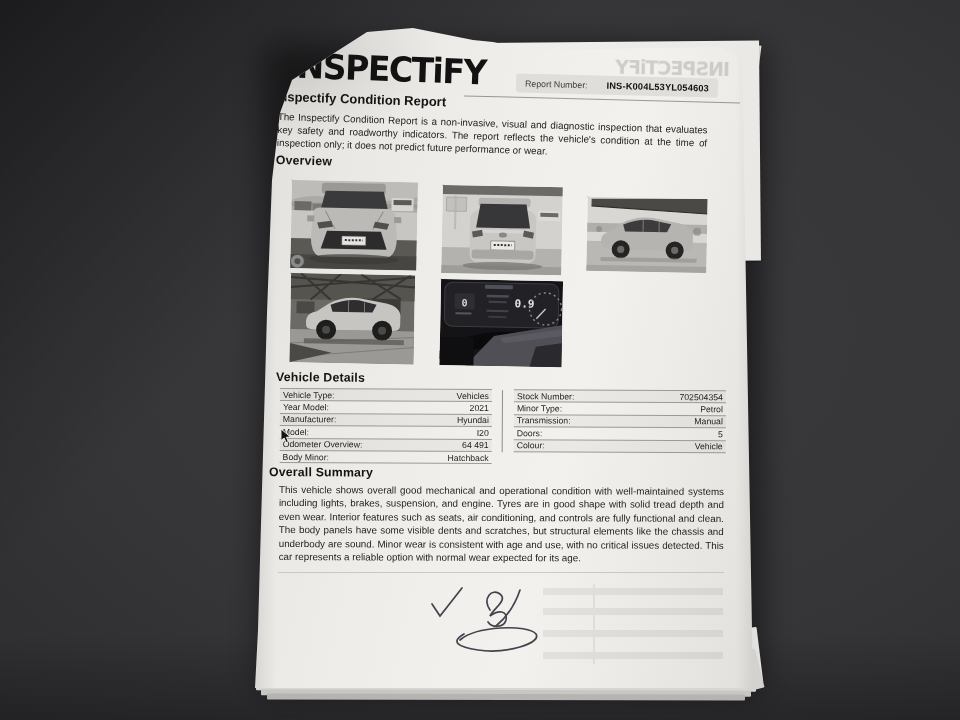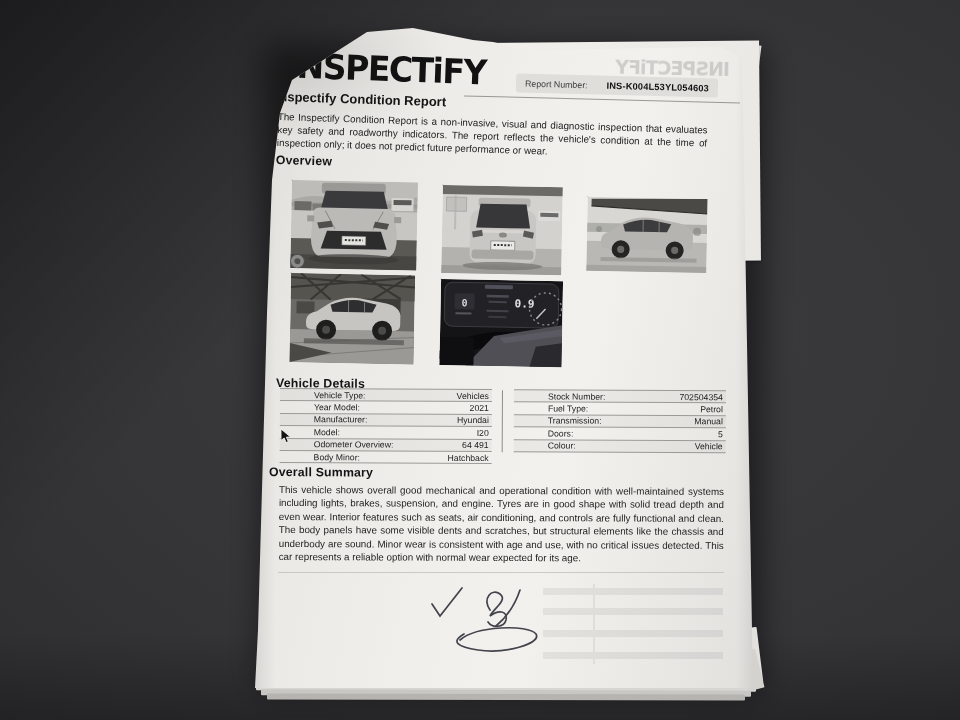--- a/index.html
+++ b/index.html
@@ -51,29 +51,29 @@
     color:#1d1d1d;transform:rotate(1.8deg);transform-origin:0 0;}
   .h-sec{font-size:12.3px;font-weight:bold;color:#141414;letter-spacing:.2px;}
   .h-overview{left:26px;top:127px;transform:rotate(1.5deg);transform-origin:0 0;}
   
   .photo-grid{left:40px;top:152px;width:430px;height:192px;transform:rotate(1.1deg);transform-origin:0 0;}
   .photo{outline:1px solid rgba(0,0,0,.08);box-shadow:0 0 0 .5px rgba(255,255,255,.4);}
   .photo svg{display:block;}
   .p1{left:2px;top:2px;}   .p2{left:153px;top:4px;}  .p3{left:298px;top:13px;}
   .p4{left:3px;top:95px;}  .p5{left:153px;top:98px;}
   
-  .h-details{left:26px;top:344px;transform:rotate(.5deg);transform-origin:0 0;margin-top:6px;}
+  .h-details{left:26px;top:344px;transform:rotate(.5deg);transform-origin:0 0;}
   .details{left:30px;top:362px;width:446px;height:72px;transform:rotate(.3deg);transform-origin:0 0;}
   .dcol{top:0;width:212px;}
   .dcol-left{left:0;}  .dcol-right{left:234px;}
   .drow{position:relative;display:flex;justify-content:space-between;align-items:center;
     height:11.4px;padding:0 3px;border-bottom:1px solid #9b9a97;font-size:8.7px;color:#222;}
   .drow:nth-child(odd){background:rgba(0,0,0,.03);}
   .drow:first-child{border-top:1px solid #9b9a97;}
-  .drow .l{position:static;margin-left:31px;}
+  .drow .l{position:static;}
   .drow .v{position:static;}
   .details-divider{left:222px;top:1px;width:1px;height:62px;background:#8d8c89;}
   .cursor{left:30px;top:402px;z-index:9;}
   
   .h-summary{left:19px;top:439px;transform:rotate(.3deg);transform-origin:0 0;}
   .summary{left:29px;top:457px;width:445px;font-size:9.8px;line-height:13.4px;text-align:justify;
     color:#1c1c1c;transform:rotate(.25deg);transform-origin:0 0;}
   .summary-rule{left:28px;top:546px;width:446px;height:1px;background:#b2b1ae;opacity:.6;}
   
   .signature{left:170px;top:550px;}
@@ -259,21 +259,21 @@
             <span class="v">Hatchback</span>
           </div>
       </div>
       <div class="details-divider"></div>
       <div class="dcol dcol-right">
         <div class="drow">
             <span class="l">Stock Number:</span>
             <span class="v">702504354</span>
           </div>
         <div class="drow">
-            <span class="l">Fuel Type:</span>
+            <span class="l">Minor Type:</span>
             <span class="v">Petrol</span>
           </div>
         <div class="drow">
             <span class="l">Transmission:</span>
             <span class="v">Manual</span>
           </div>
         <div class="drow">
             <span class="l">Doors:</span>
             <span class="v">5</span>
           </div>

